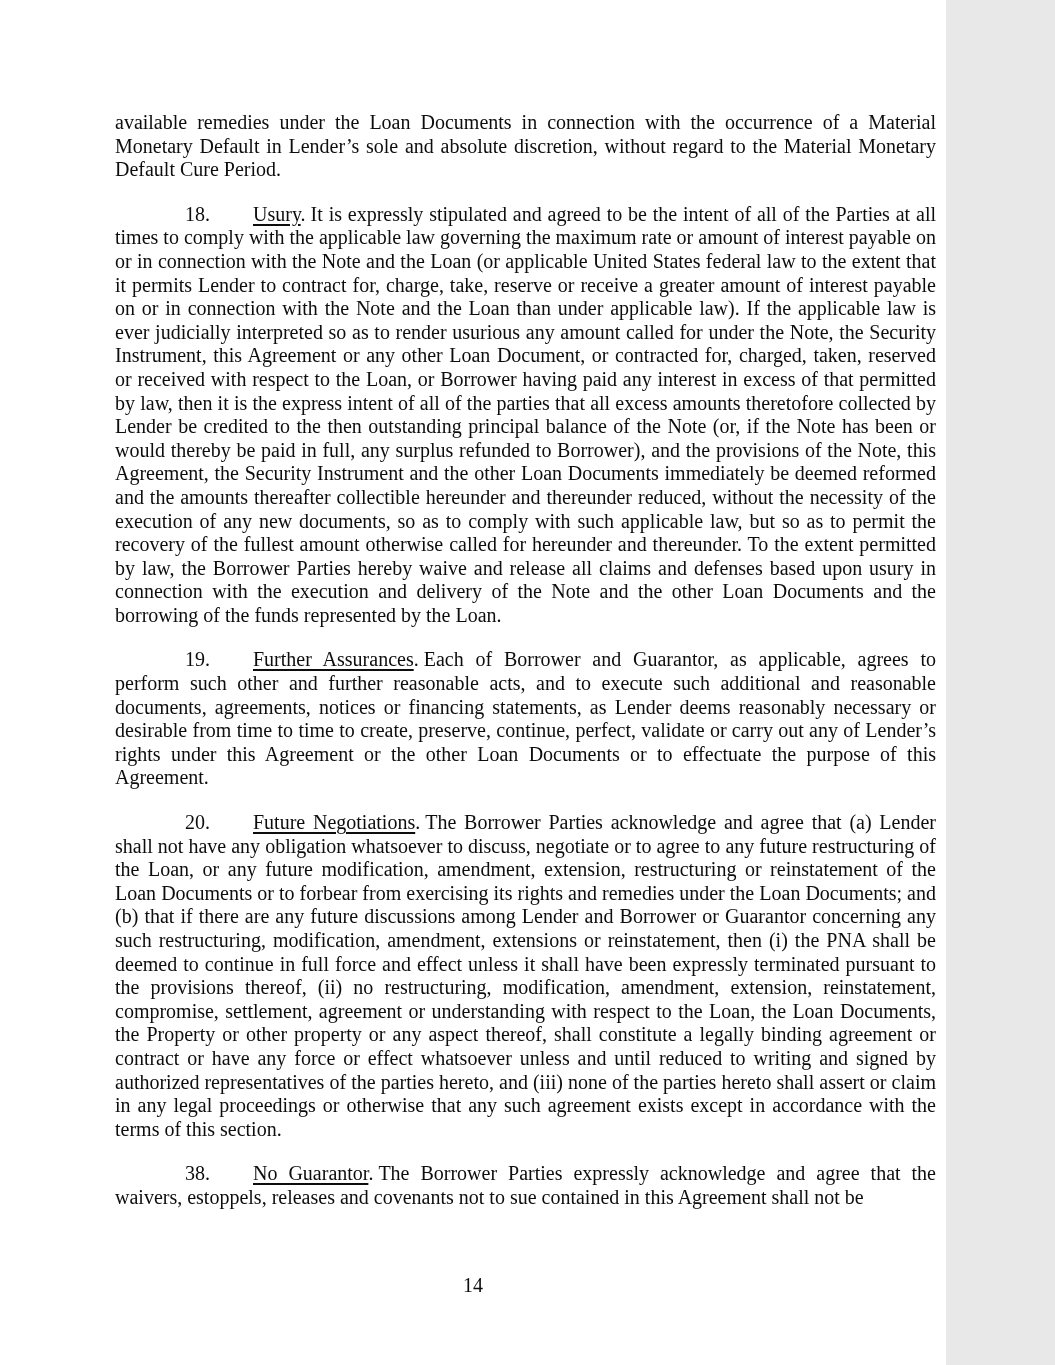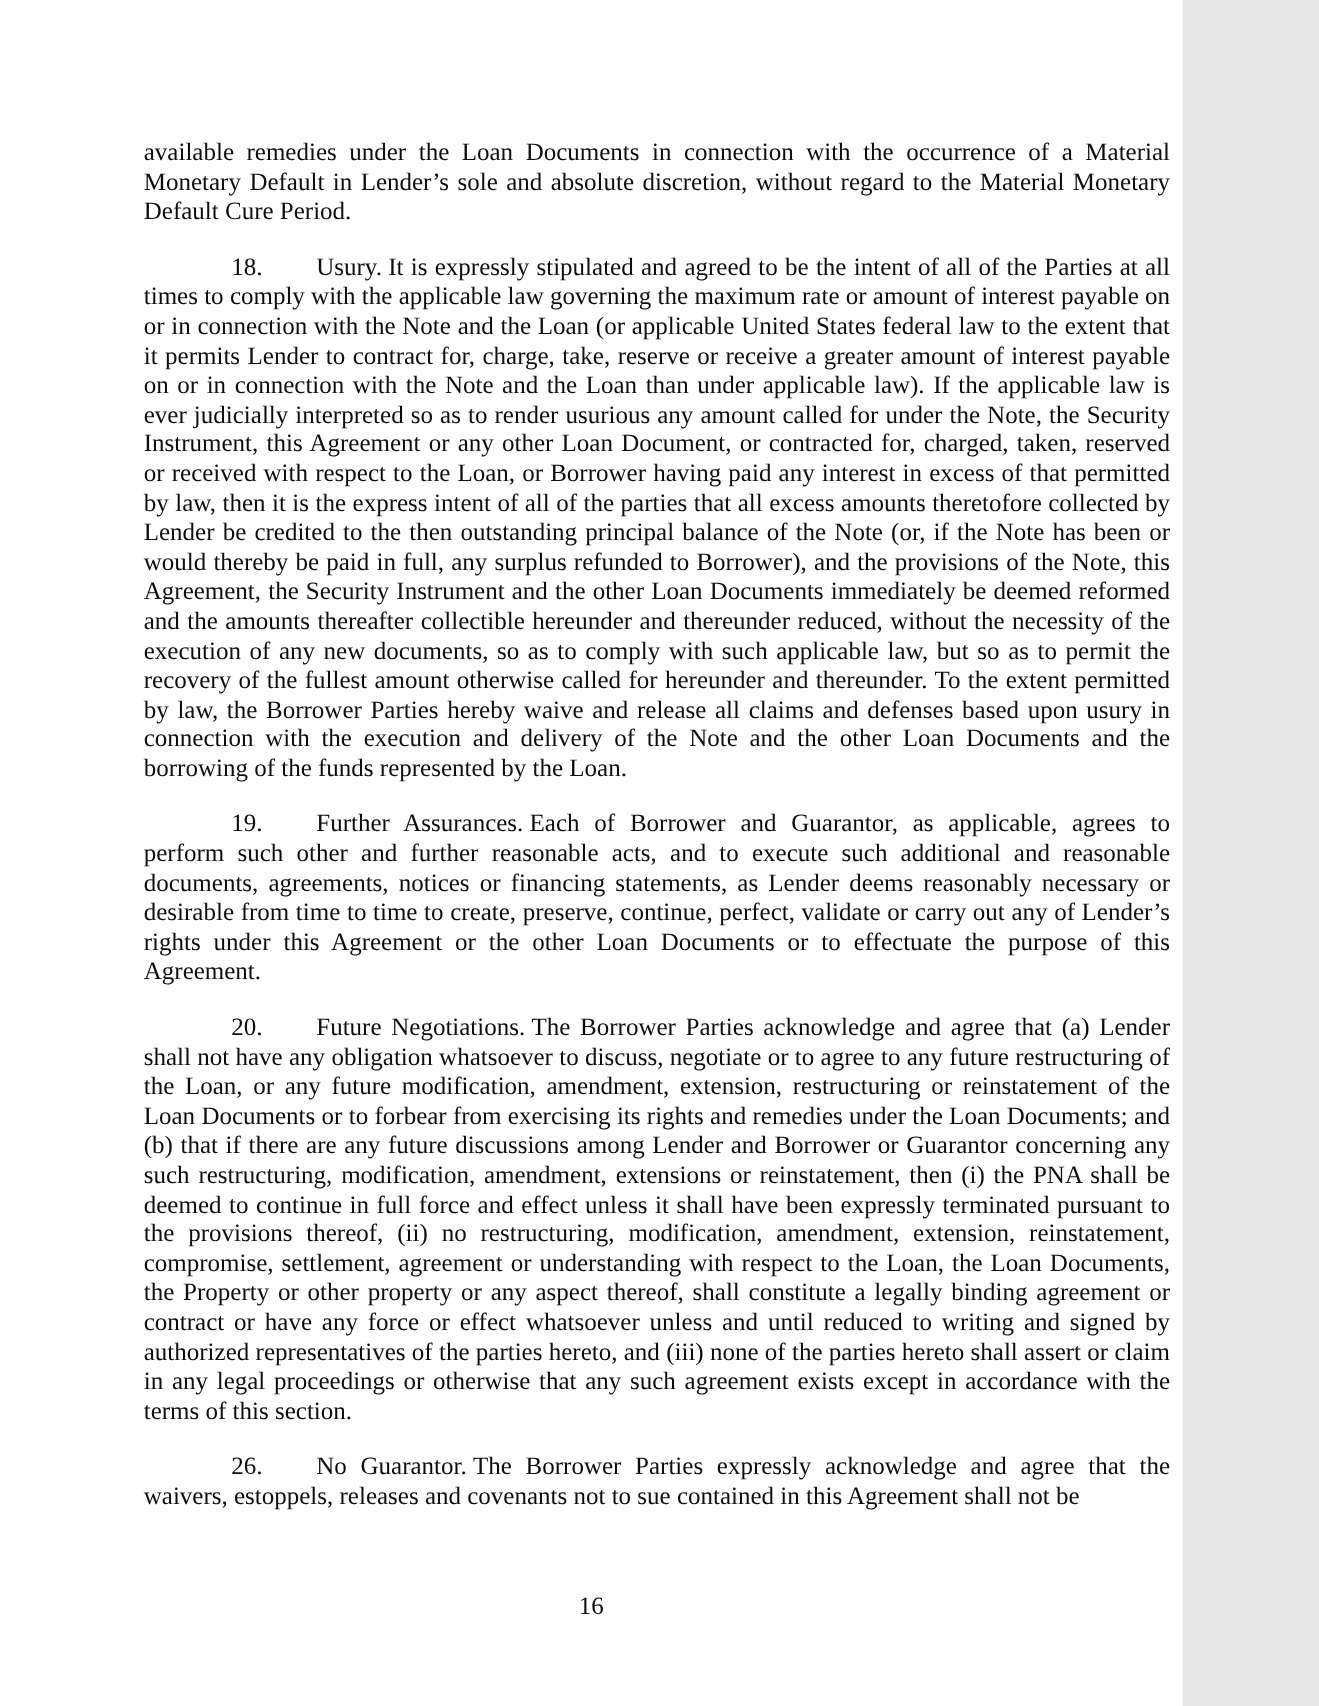--- a/index.html
+++ b/index.html
@@ -23,20 +23,21 @@
   }
   .para { margin: 0 0 21px 0; }
   .sec { text-indent: 70px; }
   .sec-num {
     display: inline-block;
     width: 68px;
     text-indent: 0;
     font-family: Liberation Serif, serif;
   }
   .sec-heading {
+    text-decoration: underline;
     text-underline-offset: 3px;
   }
   .sec-period { margin-right: 5px; }
   .page-num {
     position: absolute;
     top: 1273px;
     left: 0;
     width: 100%;
     text-align: center;
     font-size: 20px;
@@ -57,19 +58,19 @@
 
     <p class="para sec">
       <span class="sec-num">19.</span><span class="sec-heading">Further Assurances</span><span class="sec-period">.</span><span>Each of Borrower and Guarantor, as applicable, agrees to perform such other and further reasonable acts, and to execute such additional and reasonable documents, agreements, notices or financing statements, as Lender deems reasonably necessary or desirable from time to time to create, preserve, continue, perfect, validate or carry out any of Lender’s rights under this Agreement or the other Loan Documents or to effectuate the purpose of this Agreement.</span>
     </p>
 
     <p class="para sec">
       <span class="sec-num">20.</span><span class="sec-heading">Future Negotiations</span><span class="sec-period">.</span><span>The Borrower Parties acknowledge and agree that (a) Lender shall not have any obligation whatsoever to discuss, negotiate or to agree to any future restructuring of the Loan, or any future modification, amendment, extension, restructuring or reinstatement of the Loan Documents or to forbear from exercising its rights and remedies under the Loan Documents; and (b) that if there are any future discussions among Lender and Borrower or Guarantor concerning any such restructuring, modification, amendment, extensions or reinstatement, then (i) the PNA shall be deemed to continue in full force and effect unless it shall have been expressly terminated pursuant to the provisions thereof, (ii) no restructuring, modification, amendment, extension, reinstatement, compromise, settlement, agreement or understanding with respect to the Loan, the Loan Documents, the Property or other property or any aspect thereof, shall constitute a legally binding agreement or contract or have any force or effect whatsoever unless and until reduced to writing and signed by authorized representatives of the parties hereto, and (iii) none of the parties hereto shall assert or claim in any legal proceedings or otherwise that any such agreement exists except in accordance with the terms of this section.</span>
     </p>
 
     <p class="para sec">
-      <span class="sec-num">26.</span><span class="sec-heading">No Guarantor</span><span class="sec-period">.</span><span>The Borrower Parties expressly acknowledge and agree that the waivers, estoppels, releases and covenants not to sue contained in this Agreement shall not be</span>
+      <span class="sec-num">38.</span><span class="sec-heading">No Guarantor</span><span class="sec-period">.</span><span>The Borrower Parties expressly acknowledge and agree that the waivers, estoppels, releases and covenants not to sue contained in this Agreement shall not be</span>
     </p>
 
   </div>
 
-  <div class="page-num">16</div>
+  <div class="page-num">14</div>
 </div>
 
 </body></html>

